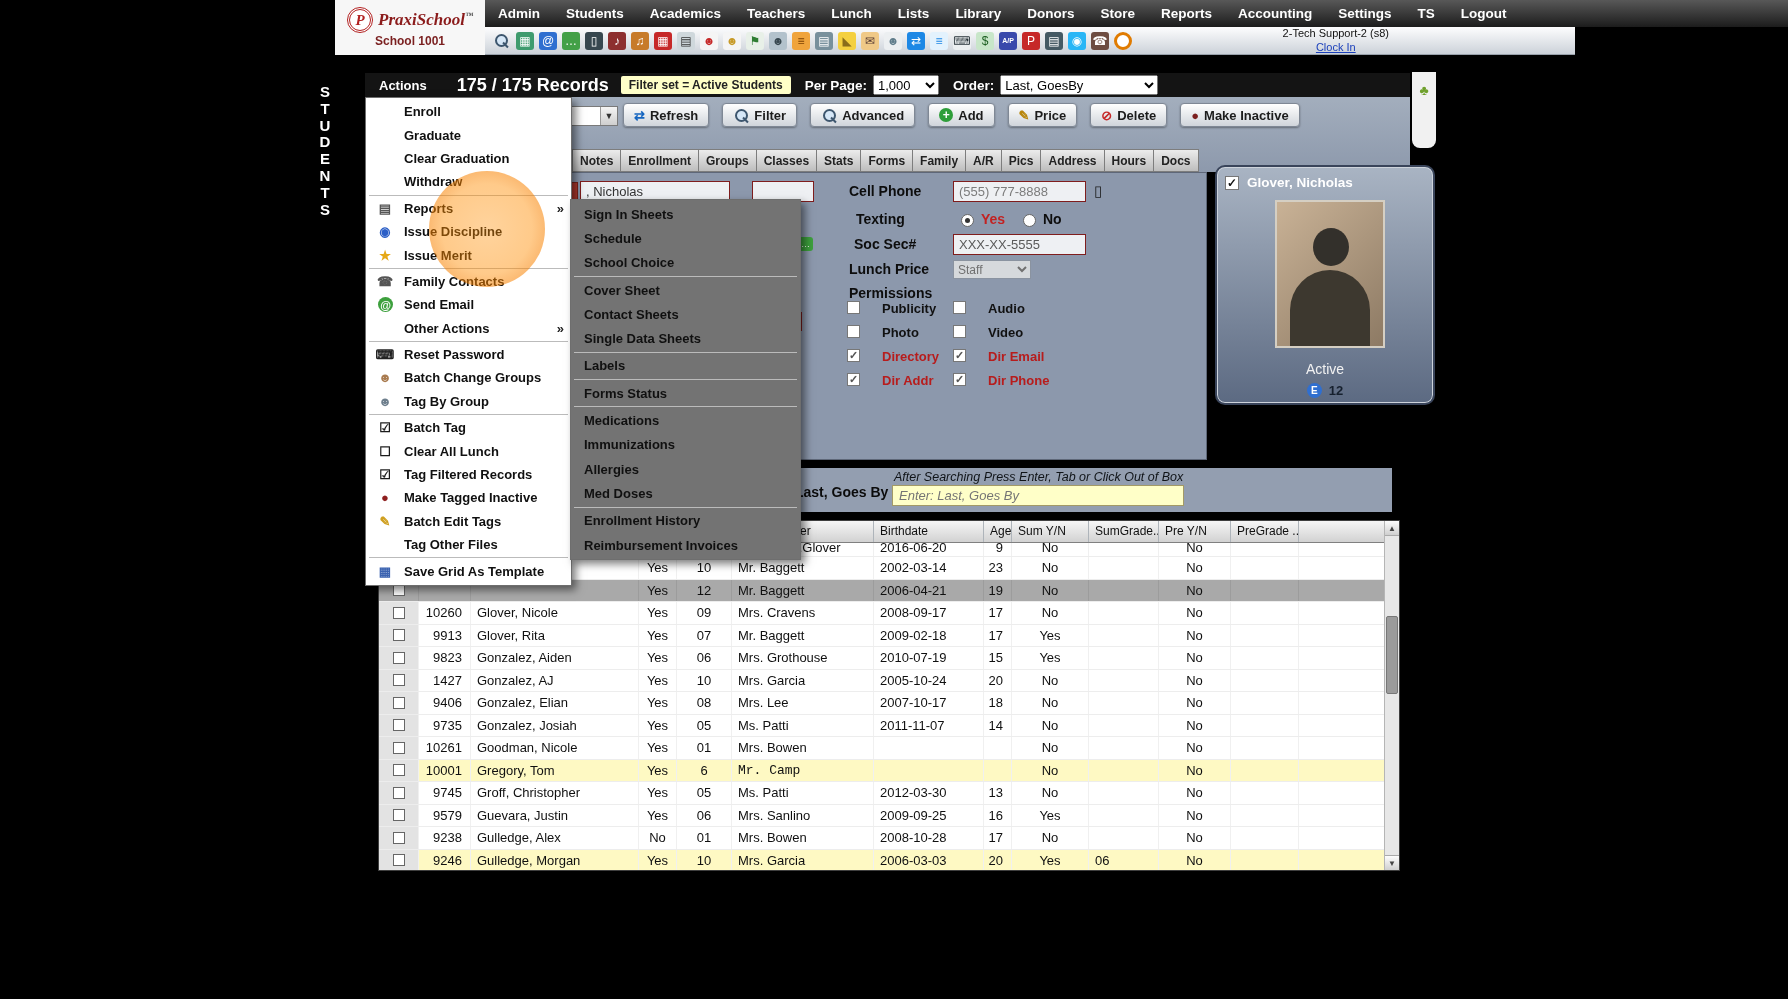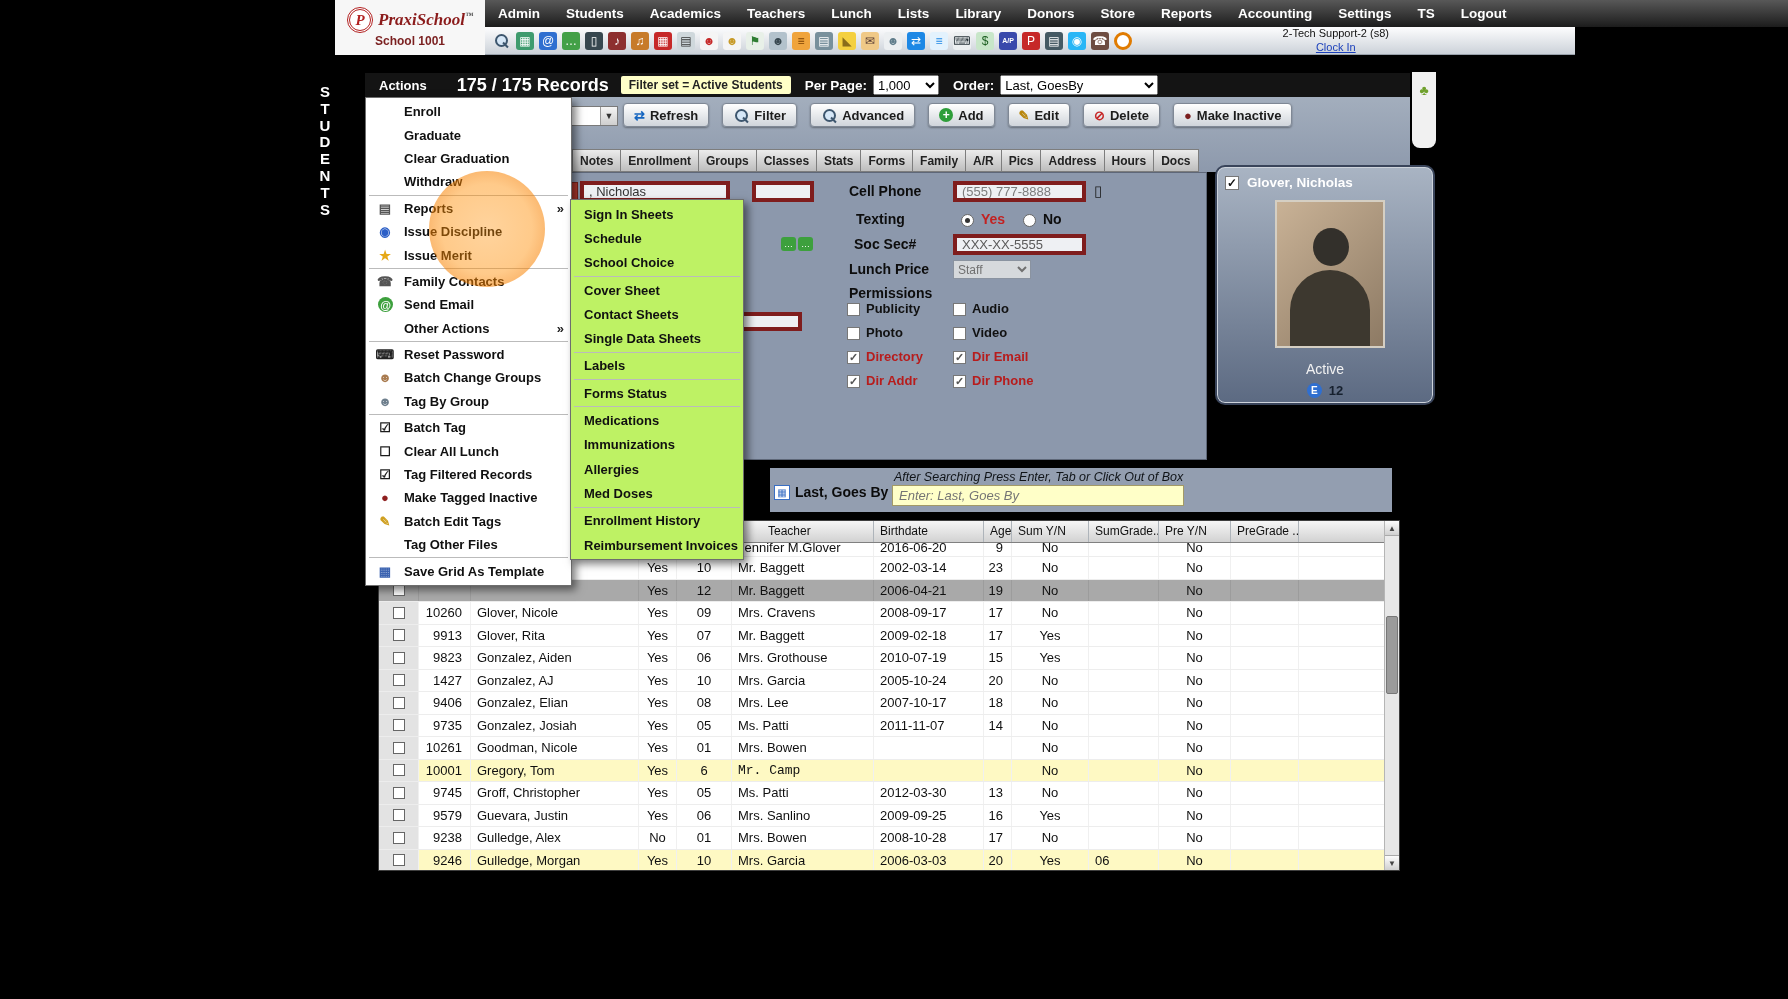--- a/index.html
+++ b/index.html
@@ -52,33 +52,33 @@
   .bi.mag{width:16px;height:16px;display:inline-block}
   .bi.add{width:14px;height:14px;background:#2e9e3a;color:#fff;border-radius:50%;display:flex;align-items:center;justify-content:center;font-size:12px;font-weight:bold}
   .tabs{left:572px;top:149px;height:23px;display:flex}
   .tab{padding:0 7px;background:linear-gradient(#ececec,#bdbdbd);border:1px solid #7d7d7d;border-left:none;font-weight:bold;font-size:12px;color:#222;cursor:pointer;display:flex;align-items:center;white-space:nowrap}
   .tab:first-child{border-left:1px solid #7d7d7d}
 
   
   .panel{left:380px;top:172px;width:827px;height:288px;background:#8c98ac;border:1px solid #5e6778}
   .panel > *{position:absolute}
   .flabel{font-weight:bold;font-size:14px;color:#0d0d0d;white-space:nowrap}
-  .finput{height:21px;border:4px solid #7f1d1d;background:#eef0f3;color:#7c7c7c;font-size:13px;padding:0 5px;font-family:"Liberation Sans",sans-serif}
+  .finput{height:21px;border:1px solid #7f1d1d;background:#eef0f3;color:#7c7c7c;font-size:13px;padding:0 5px;font-family:"Liberation Sans",sans-serif}
   .redchip{left:184px;top:9px;width:13px;height:20px;background:#b43a2e;border:1px solid #7d241c}
   .hinput1{left:199px;top:8px;width:150px;color:#333}
   .hinput2{left:371px;top:8px;width:62px}
   .chats{left:400px;top:64px;display:flex;gap:2px}
   .chatic{width:15px;height:14px;background:#3da03d;border-radius:3px;color:#fff;font-size:9px;display:flex;align-items:center;justify-content:center;cursor:pointer}
   .hinput3{left:337px;top:139px;width:84px;height:19px}
   .phoneic{font-size:15px;color:#1b1b1b}
   .radio{width:13px;height:13px;border-radius:50%;background:#fff;border: 1px solid #666;display:inline-block}
   .radio.sel::after{content:"";display:block;width:5px;height:5px;background:#333;border-radius:50%;margin:3px 0 0 3px}
   select.lunch{width:78px;height:19px;background:#d6d9dc;color:#707070;font-size:12px;border:1px solid #8a93a0}
   .perm-grid{left:466px;top:128px;display:grid;grid-template-columns:106px 120px;row-gap:9px}
-  .perm-item{display:flex;align-items:flex-end;gap:6px;font-weight:bold;font-size:13px;color:#111;white-space:nowrap}
+  .perm-item{display:flex;align-items:flex-start;gap:22px;font-weight:bold;font-size:13px;color:#111;white-space:nowrap}
   .perm-item.on{color:#b71c1c}
   .cb{width:13px;height:13px;background:#fff;border:1px solid #777;display:inline-flex;align-items:center;justify-content:center;font-size:11px;color:#555;font-weight:bold;cursor:pointer;flex:0 0 auto}
 
   
   .card{left:1215px;top:165px;width:220px;height:240px;border-radius:10px;background:linear-gradient(#a9b4c3,#5c6a82);border:2px solid #39445a;box-shadow:0 0 0 1px #cdd3db inset}
   .card-head{display:flex;align-items:center;gap:8px;padding:8px 6px 0 8px}
   .card-head .cb{width:14px;height:14px;font-size:12px;color:#111}
   .card-name{color:#fff;font-weight:bold;font-size:13.5px;white-space:nowrap}
   .photo{position:absolute;left:58px;top:33px;width:110px;height:148px;background:linear-gradient(135deg,#c9b296,#8d7a64);border:2px solid #d5cfc3;overflow:hidden}
   .photo::before{content:"";position:absolute;left:36px;top:26px;width:36px;height:38px;border-radius:50%;background:#33302b}
@@ -124,21 +124,21 @@
   .sarrow.down{position:absolute;bottom:0;left:0;right:0;border-top:1px solid #aaa;border-bottom:none}
   .sthumb{position:absolute;left:1px;right:1px;top:95px;height:78px;background:#9b9b9b;border:1px solid #777;border-radius:2px;cursor:grab}
 
   
   .menu{left:365px;top:97px;width:207px;background:#fff;border:1px solid #6e6e6e;box-shadow:4px 4px 8px rgba(0,0,0,.5);z-index:50;padding:2px 0}
   .mitem{position:relative;height:23.4px;display:flex;align-items:center;padding-left:38px;font-weight:bold;font-size:13px;color:#101010;cursor:pointer;white-space:nowrap}
   .micon{position:absolute;left:9px;width:20px;text-align:center;font-size:13px}
   .micon.badge{left:12px;width:15px;height:15px;border-radius:50%;background:#3da03d;color:#fff;font-size:11px;display:flex;align-items:center;justify-content:center}
   .marrow{position:absolute;right:7px;font-size:13px;color:#222}
   .msep{border-top:1px solid #bbb;margin:1px 3px}
-  .submenu{left:570px;top:199px;width:174px;background:#bef264;border:1px solid #6e6e6e;box-shadow:4px 4px 8px rgba(0,0,0,.5);z-index:55;padding:2px 0}
+  .submenu{left:570px;top:199px;width:231px;background:#737373;border:1px solid #6e6e6e;box-shadow:4px 4px 8px rgba(0,0,0,.5);z-index:55;padding:2px 0}
   .sitem{height:24.3px;display:flex;align-items:center;padding-left:13px;font-weight:bold;font-size:13px;color:#101010;cursor:pointer;white-space:nowrap}
 
   
   .spot{left:429px;top:171px;width:116px;height:116px;border-radius:50%;z-index:60;pointer-events:none;background:radial-gradient(circle,rgba(255,146,10,.40) 0%,rgba(255,140,0,.46) 55%,rgba(244,124,0,.62) 82%,rgba(238,118,0,.50) 100%)}
 </style>
 </head>
 <body>
 
 <div class="abs logo" data-name="app-logo">
   <div class="logo-row">
@@ -237,21 +237,21 @@
     <button class="btn" data-name="advanced-button">
       <span class="bi mag" data-name="advanced-search-icon"></span>
       <span>Advanced</span>
     </button>
     <button class="btn" data-name="add-button">
       <span class="bi add" data-name="add-icon">+</span>
       <span>Add</span>
     </button>
     <button class="btn" data-name="edit-button">
       <span class="bi" data-name="edit-icon" style="color: rgb(184, 134, 11);">✎</span>
-      <span>Edit</span>
+      <span>Price</span>
     </button>
     <button class="btn" data-name="delete-button">
       <span class="bi" data-name="delete-icon" style="color: rgb(198, 40, 40);">⊘</span>
       <span>Delete</span>
     </button>
     <button class="btn" data-name="make-inactive-button">
       <span class="bi" data-name="make-inactive-icon" style="color: rgb(123, 31, 31);">●</span>
       <span>Make Inactive</span>
     </button>
   </div>

